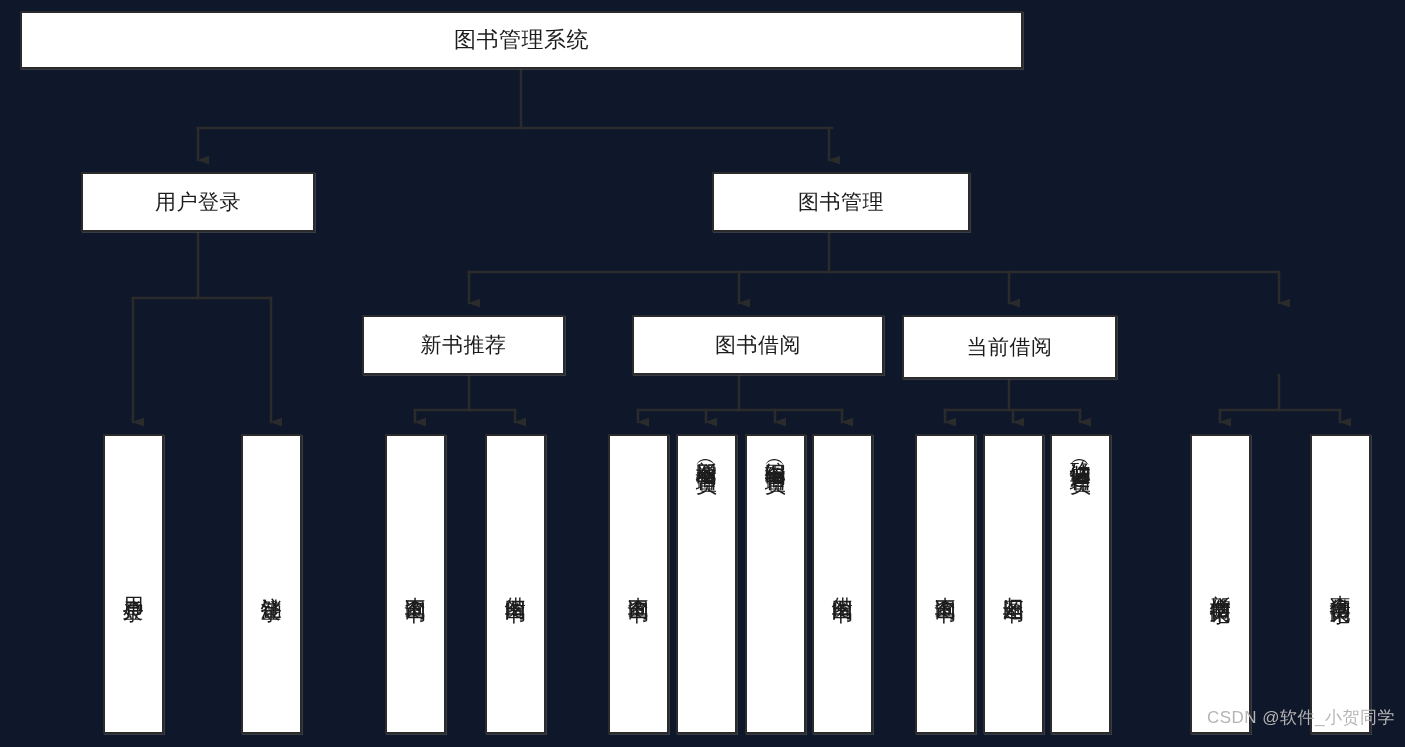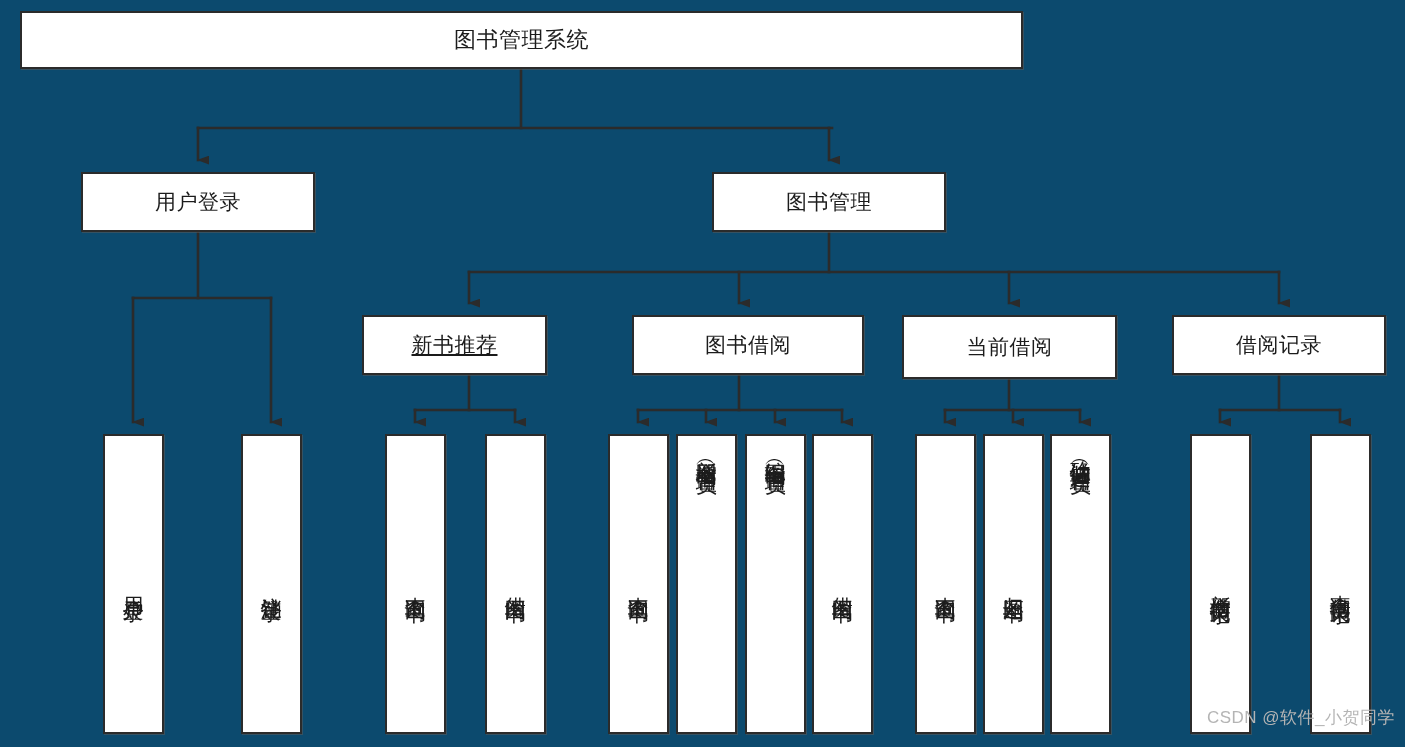--- a/index.html
+++ b/index.html
@@ -9,21 +9,21 @@
     background: #ffffff;
   }
   body {
     font-family: "Liberation Sans", "DejaVu Sans", sans-serif;
     color: #1a1a1a;
   }
   #diagram-root {
     position: relative;
     width: 1405px;
     height: 747px;
-    background: #0c4a6e;
+    background: #0f172a;
     overflow: hidden;
   }
   #edge-layer {
     position: absolute;
     left: 0;
     top: 0;
     width: 1405px;
     height: 747px;
     pointer-events: none;
   }
@@ -140,36 +140,33 @@
     </g>
   </svg>
 
   <div class="node root horiz" style="left:20px; top:11px; width:1003px; height:58px;">
     <span class="label">图书管理系统</span>
   </div>
 
   <div class="node horiz" style="left:81px; top:172px; width:234px; height:60px;">
     <span class="label">用户登录</span>
   </div>
-  <div class="node horiz" style="left:712px; top:172px; width:234px; height:60px;">
+  <div class="node horiz" style="left:712px; top:172px; width:258px; height:60px;">
     <span class="label">图书管理</span>
   </div>
 
-  <div class="node horiz" style="left:362px; top:315px; width:185px; height:60px;text-decoration:underline;">
+  <div class="node horiz" style="left:362px; top:315px; width:203px; height:60px;">
     <span class="label">新书推荐</span>
   </div>
-  <div class="node horiz" style="left:632px; top:315px; width:232px; height:60px;">
+  <div class="node horiz" style="left:632px; top:315px; width:252px; height:60px;">
     <span class="label">图书借阅</span>
   </div>
   <div class="node horiz" style="left:902px; top:315px; width:215px; height:64px;">
     <span class="label">当前借阅</span>
   </div>
-  <div class="node horiz" style="left:1172px; top:315px; width:214px; height:60px;">
-    <span class="label">借阅记录</span>
-  </div>
 
   <div class="node leaf mid-text" style="left:103px; top:434px; width:61px; height:300px;">
     <span class="label">用户登录</span>
   </div>
   <div class="node leaf mid-text" style="left:241px; top:434px; width:61px; height:300px;">
     <span class="label">注销登录</span>
   </div>
 
   <div class="node leaf mid-text" style="left:385px; top:434px; width:61px; height:300px;">
     <span class="label">查询图书</span>

